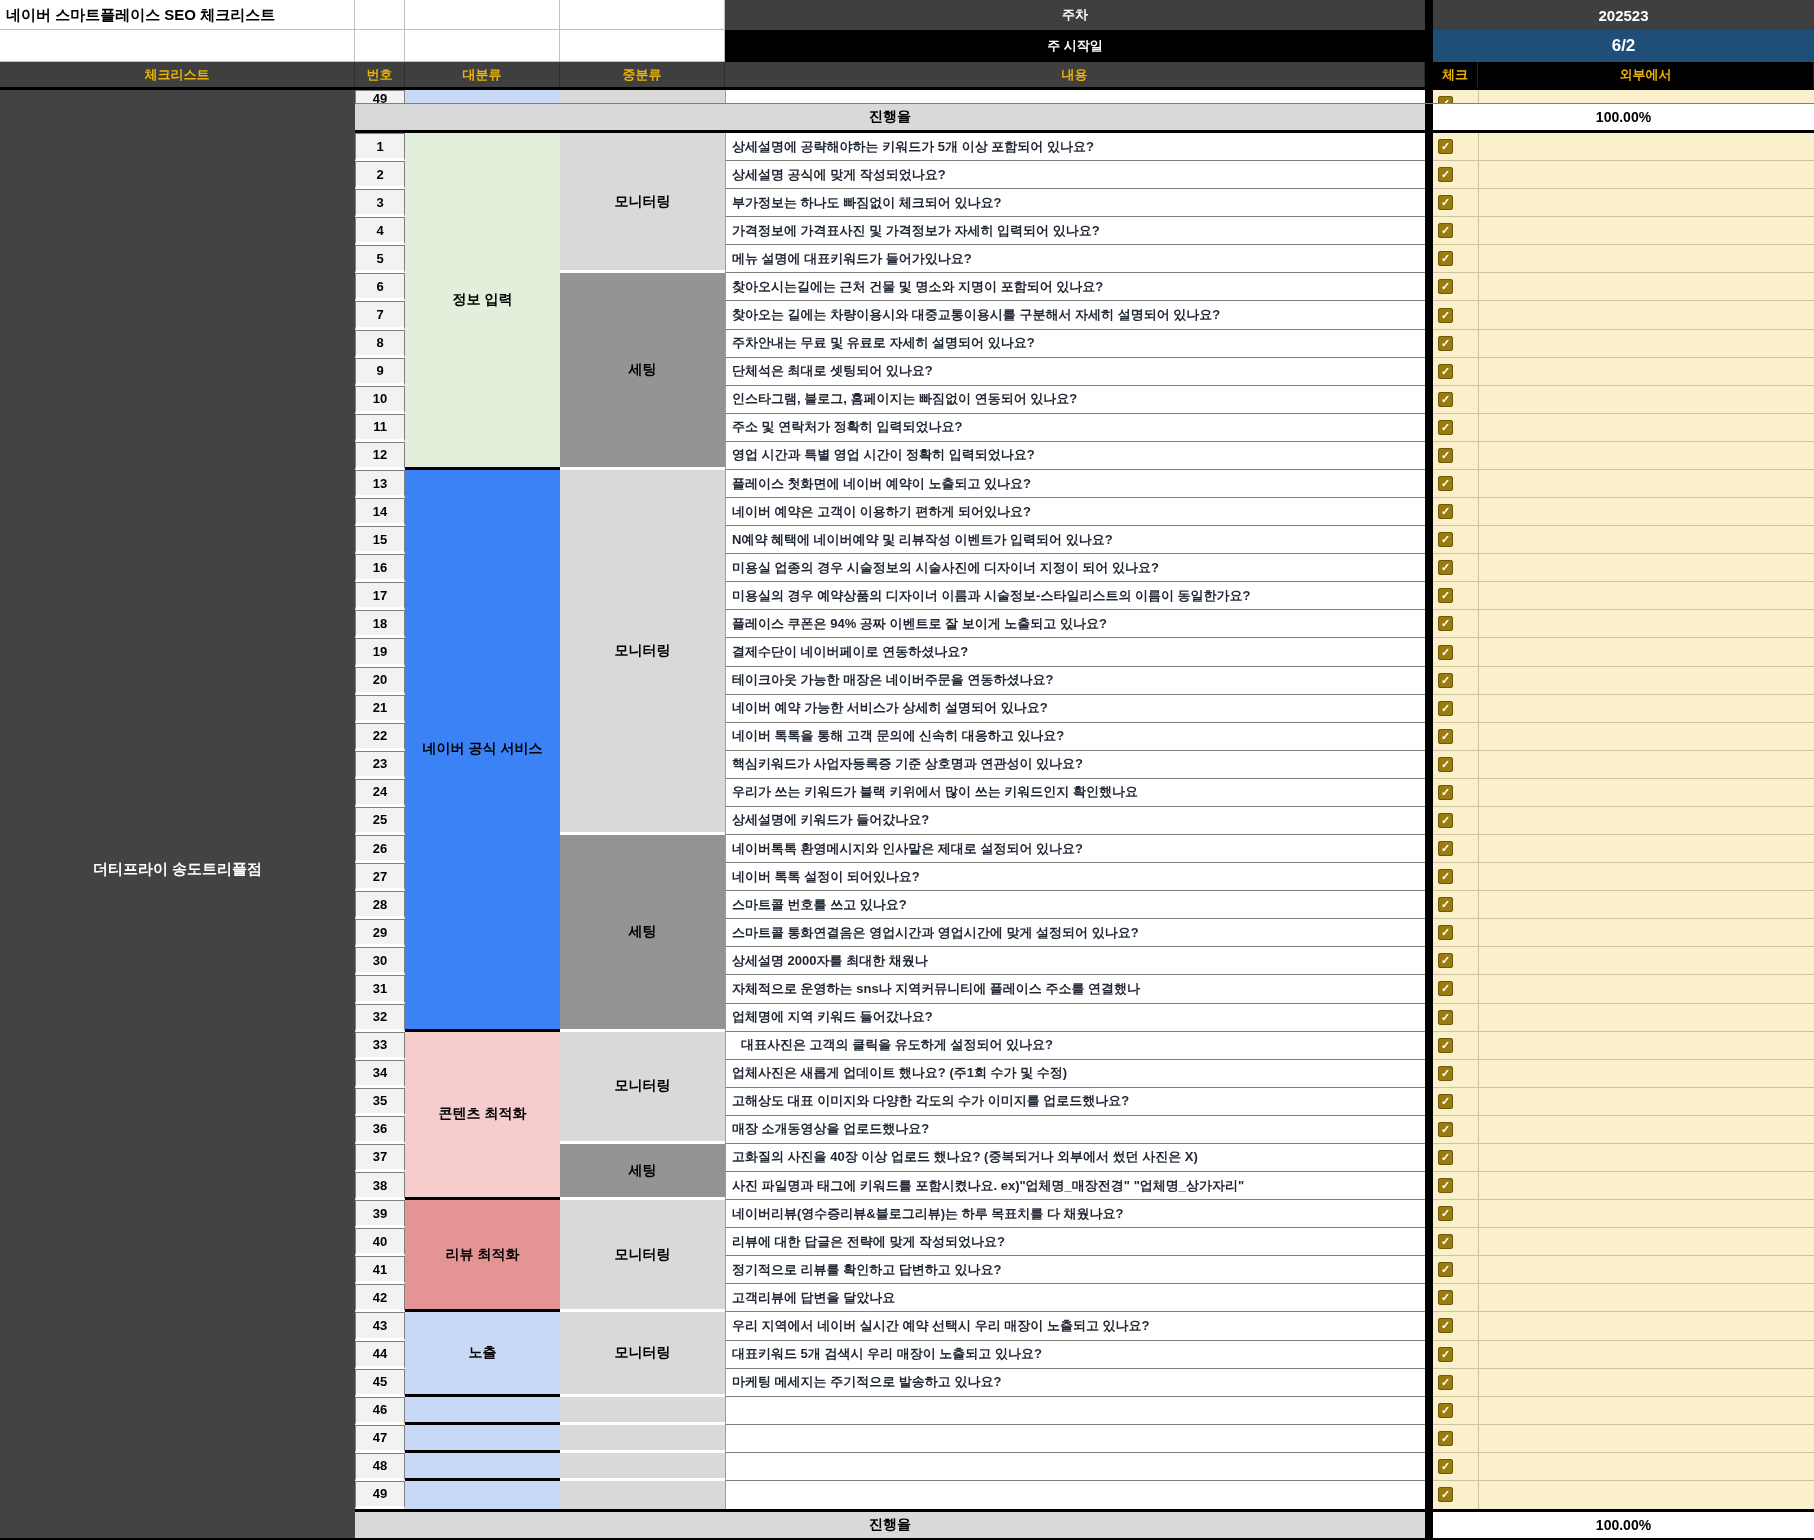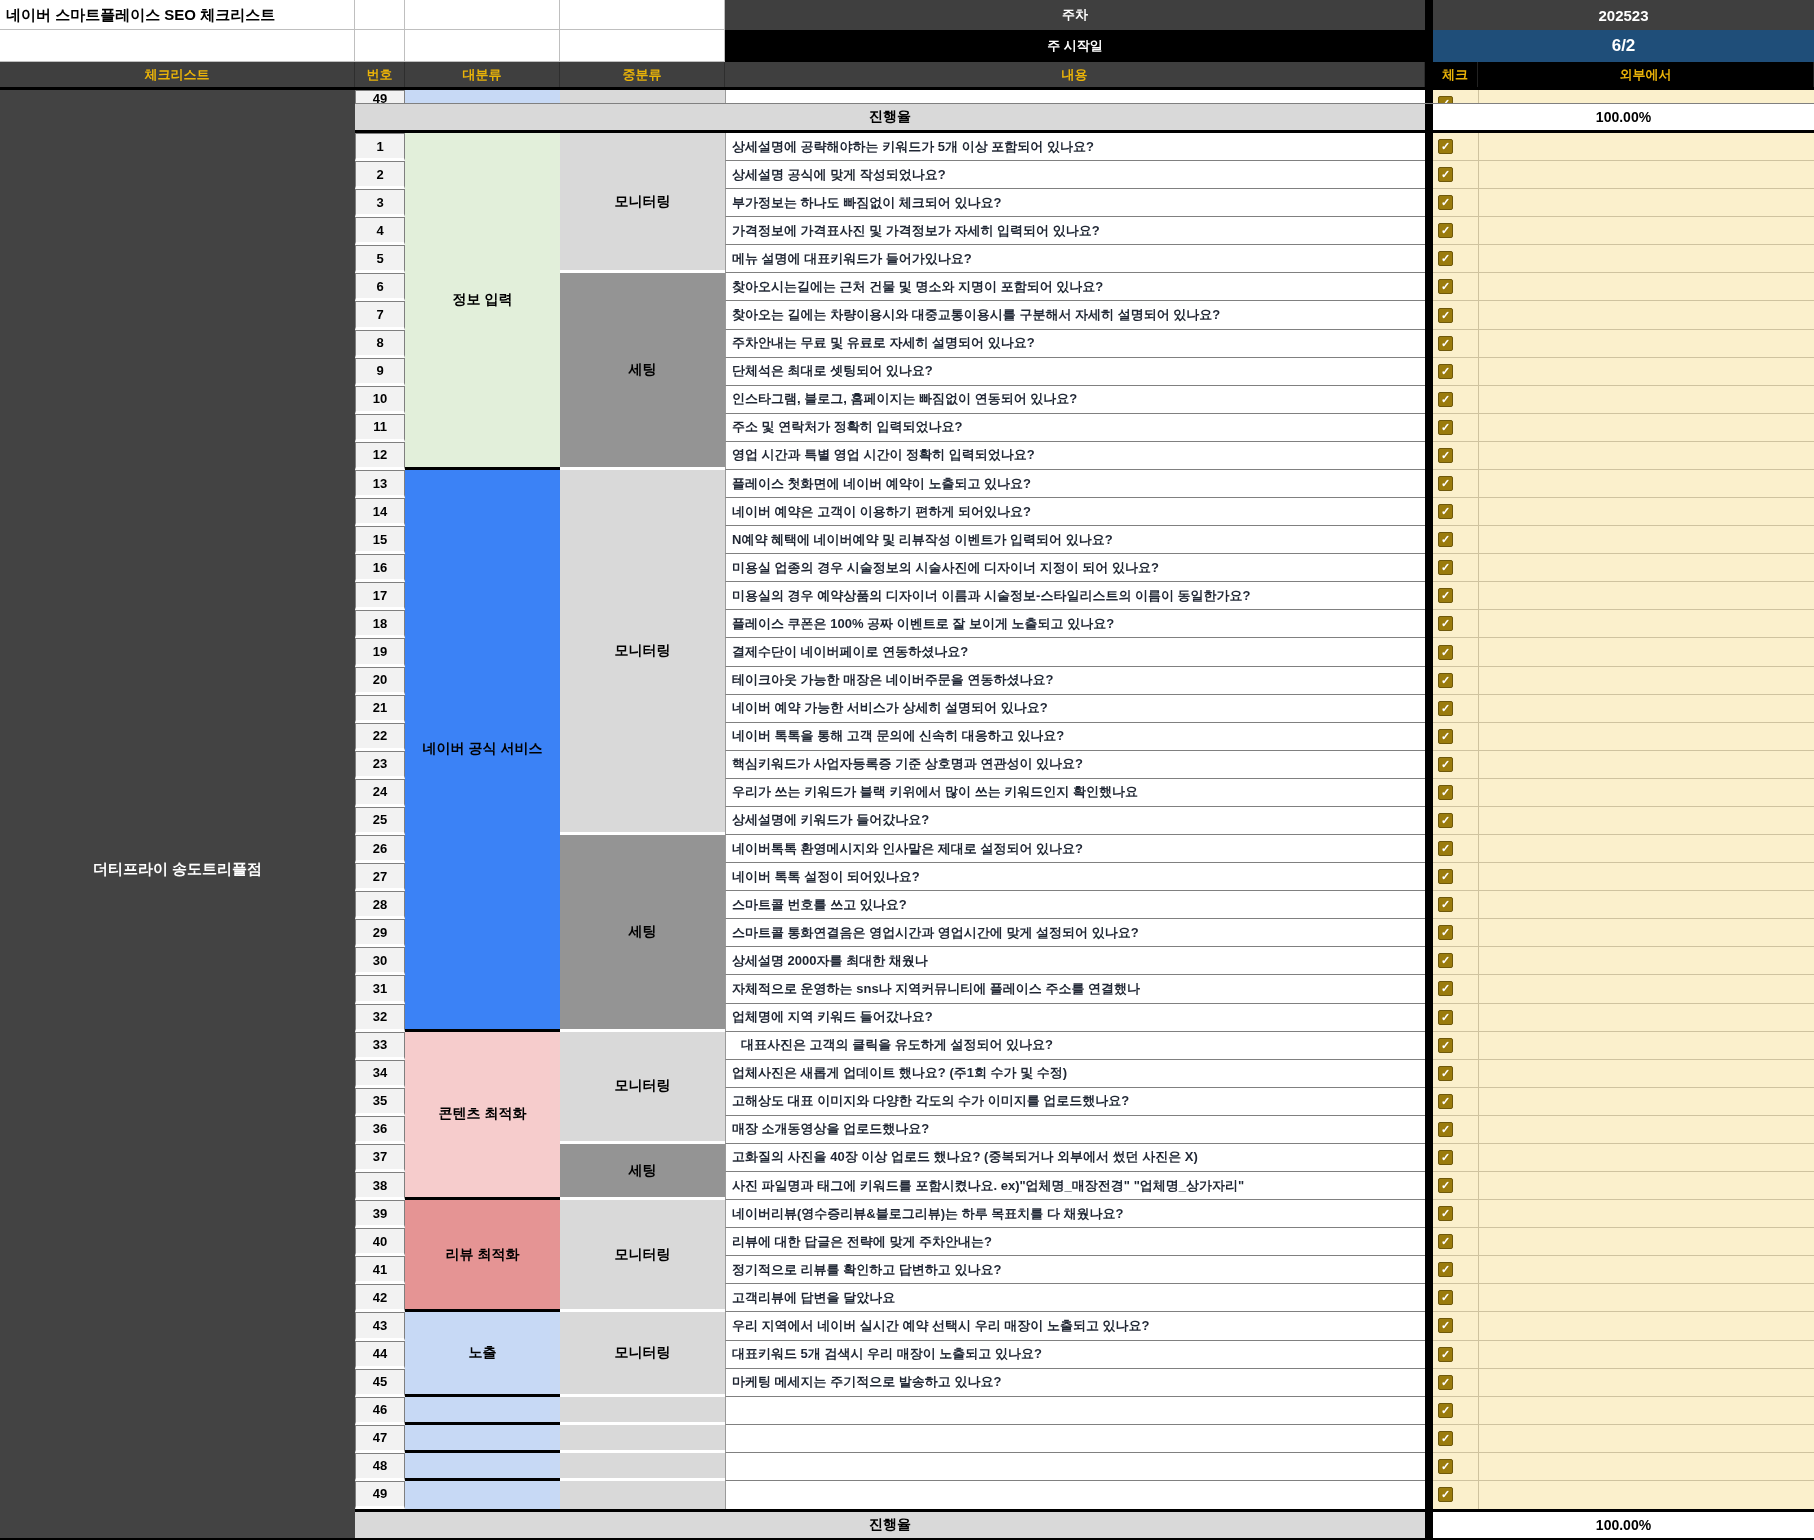--- a/index.html
+++ b/index.html
@@ -241,21 +241,21 @@
             <div class="checkbox">✓</div>
           </div>
           <div class="note-cell" style="grid-area: 16 / 7;"></div>
           <div class="num" style="grid-area: 17 / 1;">17</div>
           <div class="content" style="grid-area: 17 / 4;">미용실의 경우 예약상품의 디자이너 이름과 시술정보-스타일리스트의 이름이 동일한가요?</div>
           <div class="check-cell" style="grid-area: 17 / 6;">
             <div class="checkbox">✓</div>
           </div>
           <div class="note-cell" style="grid-area: 17 / 7;"></div>
           <div class="num" style="grid-area: 18 / 1;">18</div>
-          <div class="content" style="grid-area: 18 / 4;">플레이스 쿠폰은 100% 공짜 이벤트로 잘 보이게 노출되고 있나요?</div>
+          <div class="content" style="grid-area: 18 / 4;">플레이스 쿠폰은 94% 공짜 이벤트로 잘 보이게 노출되고 있나요?</div>
           <div class="check-cell" style="grid-area: 18 / 6;">
             <div class="checkbox">✓</div>
           </div>
           <div class="note-cell" style="grid-area: 18 / 7;"></div>
           <div class="num" style="grid-area: 19 / 1;">19</div>
           <div class="content" style="grid-area: 19 / 4;">결제수단이 네이버페이로 연동하셨나요?</div>
           <div class="check-cell" style="grid-area: 19 / 6;">
             <div class="checkbox">✓</div>
           </div>
           <div class="note-cell" style="grid-area: 19 / 7;"></div>
@@ -373,21 +373,21 @@
             <div class="checkbox">✓</div>
           </div>
           <div class="note-cell" style="grid-area: 38 / 7;"></div>
           <div class="num" style="grid-area: 39 / 1;">39</div>
           <div class="content" style="grid-area: 39 / 4;">네이버리뷰(영수증리뷰&amp;블로그리뷰)는 하루 목표치를 다 채웠나요?</div>
           <div class="check-cell" style="grid-area: 39 / 6;">
             <div class="checkbox">✓</div>
           </div>
           <div class="note-cell" style="grid-area: 39 / 7;"></div>
           <div class="num" style="grid-area: 40 / 1;">40</div>
-          <div class="content" style="grid-area: 40 / 4;">리뷰에 대한 답글은 전략에 맞게 주차안내는?</div>
+          <div class="content" style="grid-area: 40 / 4;">리뷰에 대한 답글은 전략에 맞게 작성되었나요?</div>
           <div class="check-cell" style="grid-area: 40 / 6;">
             <div class="checkbox">✓</div>
           </div>
           <div class="note-cell" style="grid-area: 40 / 7;"></div>
           <div class="num" style="grid-area: 41 / 1;">41</div>
           <div class="content" style="grid-area: 41 / 4;">정기적으로 리뷰를 확인하고 답변하고 있나요?</div>
           <div class="check-cell" style="grid-area: 41 / 6;">
             <div class="checkbox">✓</div>
           </div>
           <div class="note-cell" style="grid-area: 41 / 7;"></div>

